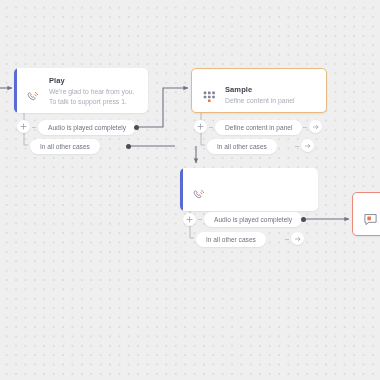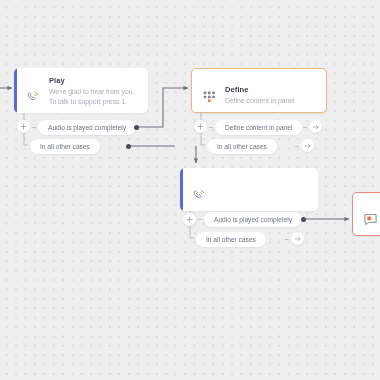--- a/index.html
+++ b/index.html
@@ -227,21 +227,21 @@
         <rect x="3.2" y="4.2" width="3.1" height="3.1" rx="0.5"></rect>
         <rect x="8.2" y="4.2" width="3.1" height="3.1" rx="0.5"></rect>
         <rect x="13.2" y="4.2" width="3.1" height="3.1" rx="0.5"></rect>
         <rect x="3.2" y="9.0" width="3.1" height="3.1" rx="0.5"></rect>
         <rect x="8.2" y="9.0" width="3.1" height="3.1" rx="0.5"></rect>
         <rect x="13.2" y="9.0" width="3.1" height="3.1" rx="0.5"></rect>
       </g>
       <rect x="8.2" y="13.4" width="3.1" height="3.1" rx="0.5" fill="#f0743c"></rect>
     </svg>
     <div class="node-text">
-      <div class="node-title">Define</div>
+      <div class="node-title">Sample</div>
       <div class="node-sub">Define content in panel</div>
     </div>
   </div>
 
   <div class="branch-group">
     <div class="plus-btn" style="left:194px; top:120px;">
       <svg viewBox="0 0 10 10" width="7" height="7">
         <path d="M5 1.4V8.6M1.4 5H8.6" stroke="#9aa0ad" stroke-width="1.2" stroke-linecap="round"></path>
       </svg>
     </div>

